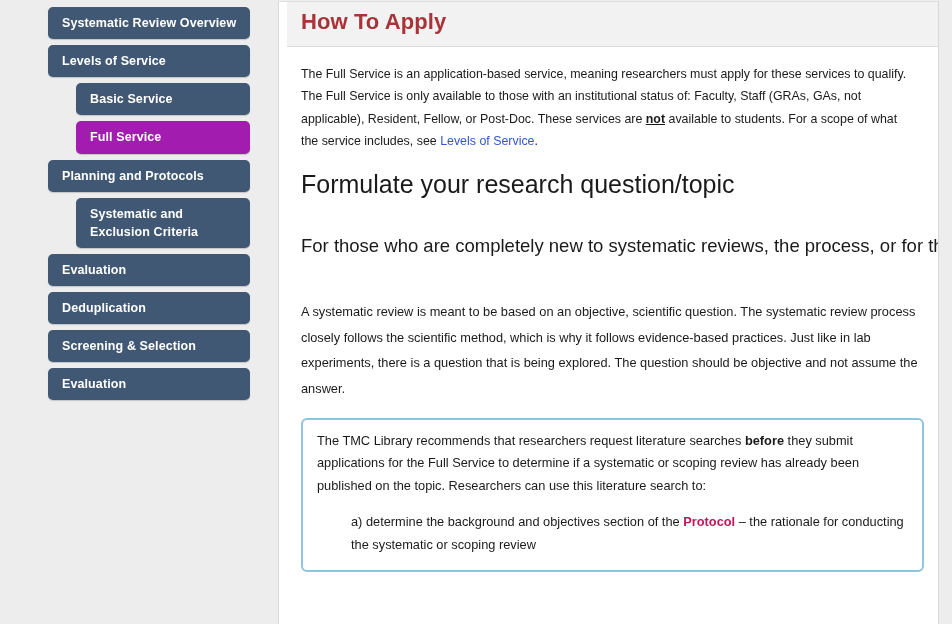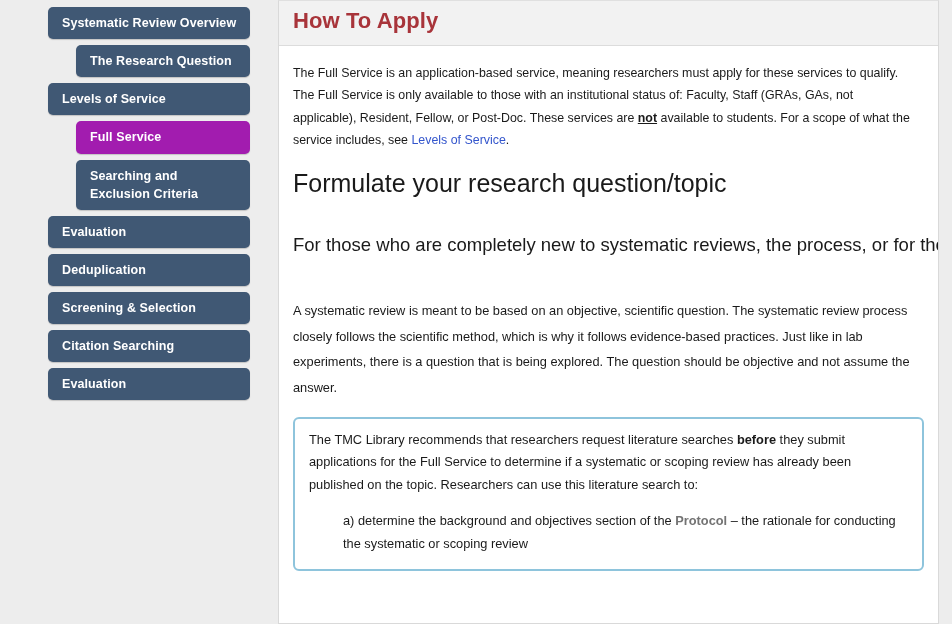--- a/index.html
+++ b/index.html
@@ -12,21 +12,21 @@
     overflow: hidden;
     background: #ededed;
     font-family: "Liberation Sans", sans-serif;
   }
 
   .page {
     position: relative;
     width: 952px;
     height: 624px;
     display: flex;
-    align-items: flex-end;
+    align-items: flex-start;
   }
 
   
   .sidebar {
     width: 278px;
     min-width: 278px;
     padding: 7px 28px 0 48px;
     background: #ededed;
     height: 624px;
   }
@@ -53,20 +53,21 @@
 
   
   .main {
     width: 661px;
     height: 624px;
     background: #ffffff;
     border: 1px solid #d9d9d9;
     border-top: 1px solid #e0e0e0;
     margin-top: 1px;
     overflow: hidden;
+    padding-left: 8px;
   }
 
   .main-header {
     background: #f2f2f2;
     border-bottom: 1px solid #dcdcdc;
     padding: 6px 14px 9px 14px;
   }
   .main-title {
     color: #a8343a;
     font-size: 22px;
@@ -110,21 +111,21 @@
     line-height: 2.0;
     color: #1a1a1a;
     margin: 0 0 16px 0;
   }
 
   a.link-plain {
     color: #3355cc;
     text-decoration: none;
   }
   a.link-bold {
-    color: #737373;
+    color: #be185d;
     font-weight: bold;
     text-decoration: none;
   }
   a.link-bold-ul {
     color: #2040cc;
     font-weight: bold;
     text-decoration: underline;
   }
 
   
@@ -151,28 +152,28 @@
     margin-bottom: 2px;
   }
 </style>
 </head>
 <body>
 
 <div class="page">
 
   <nav class="sidebar" id="sidebar">
       <div class="nav-item">Systematic Review Overview</div>
-      <div class="nav-item sub">The Research Question</div>
       <div class="nav-item">Levels of Service</div>
+      <div class="nav-item sub">Basic Service</div>
       <div class="nav-item sub active">Full Service</div>
-      <div class="nav-item sub">Searching and Exclusion Criteria</div>
+      <div class="nav-item">Planning and Protocols</div>
+      <div class="nav-item sub">Systematic and Exclusion Criteria</div>
       <div class="nav-item">Evaluation</div>
       <div class="nav-item">Deduplication</div>
       <div class="nav-item">Screening &amp; Selection</div>
-      <div class="nav-item">Citation Searching</div>
       <div class="nav-item">Evaluation</div>
     </nav>
 
   <div class="main">
 
     <div class="main-header">
       <h1 class="main-title">How To Apply</h1>
     </div>
 
     <div class="main-body">

